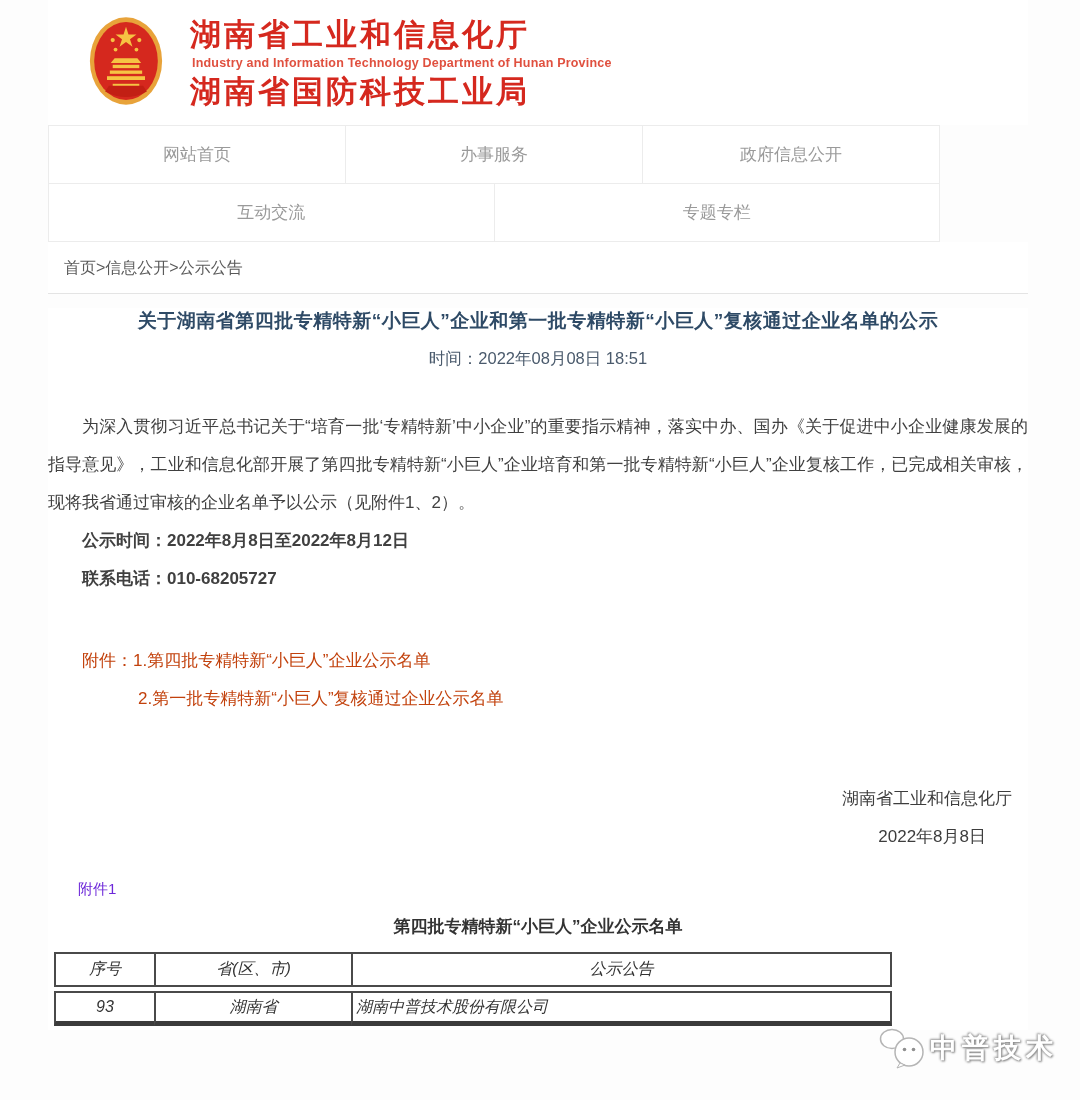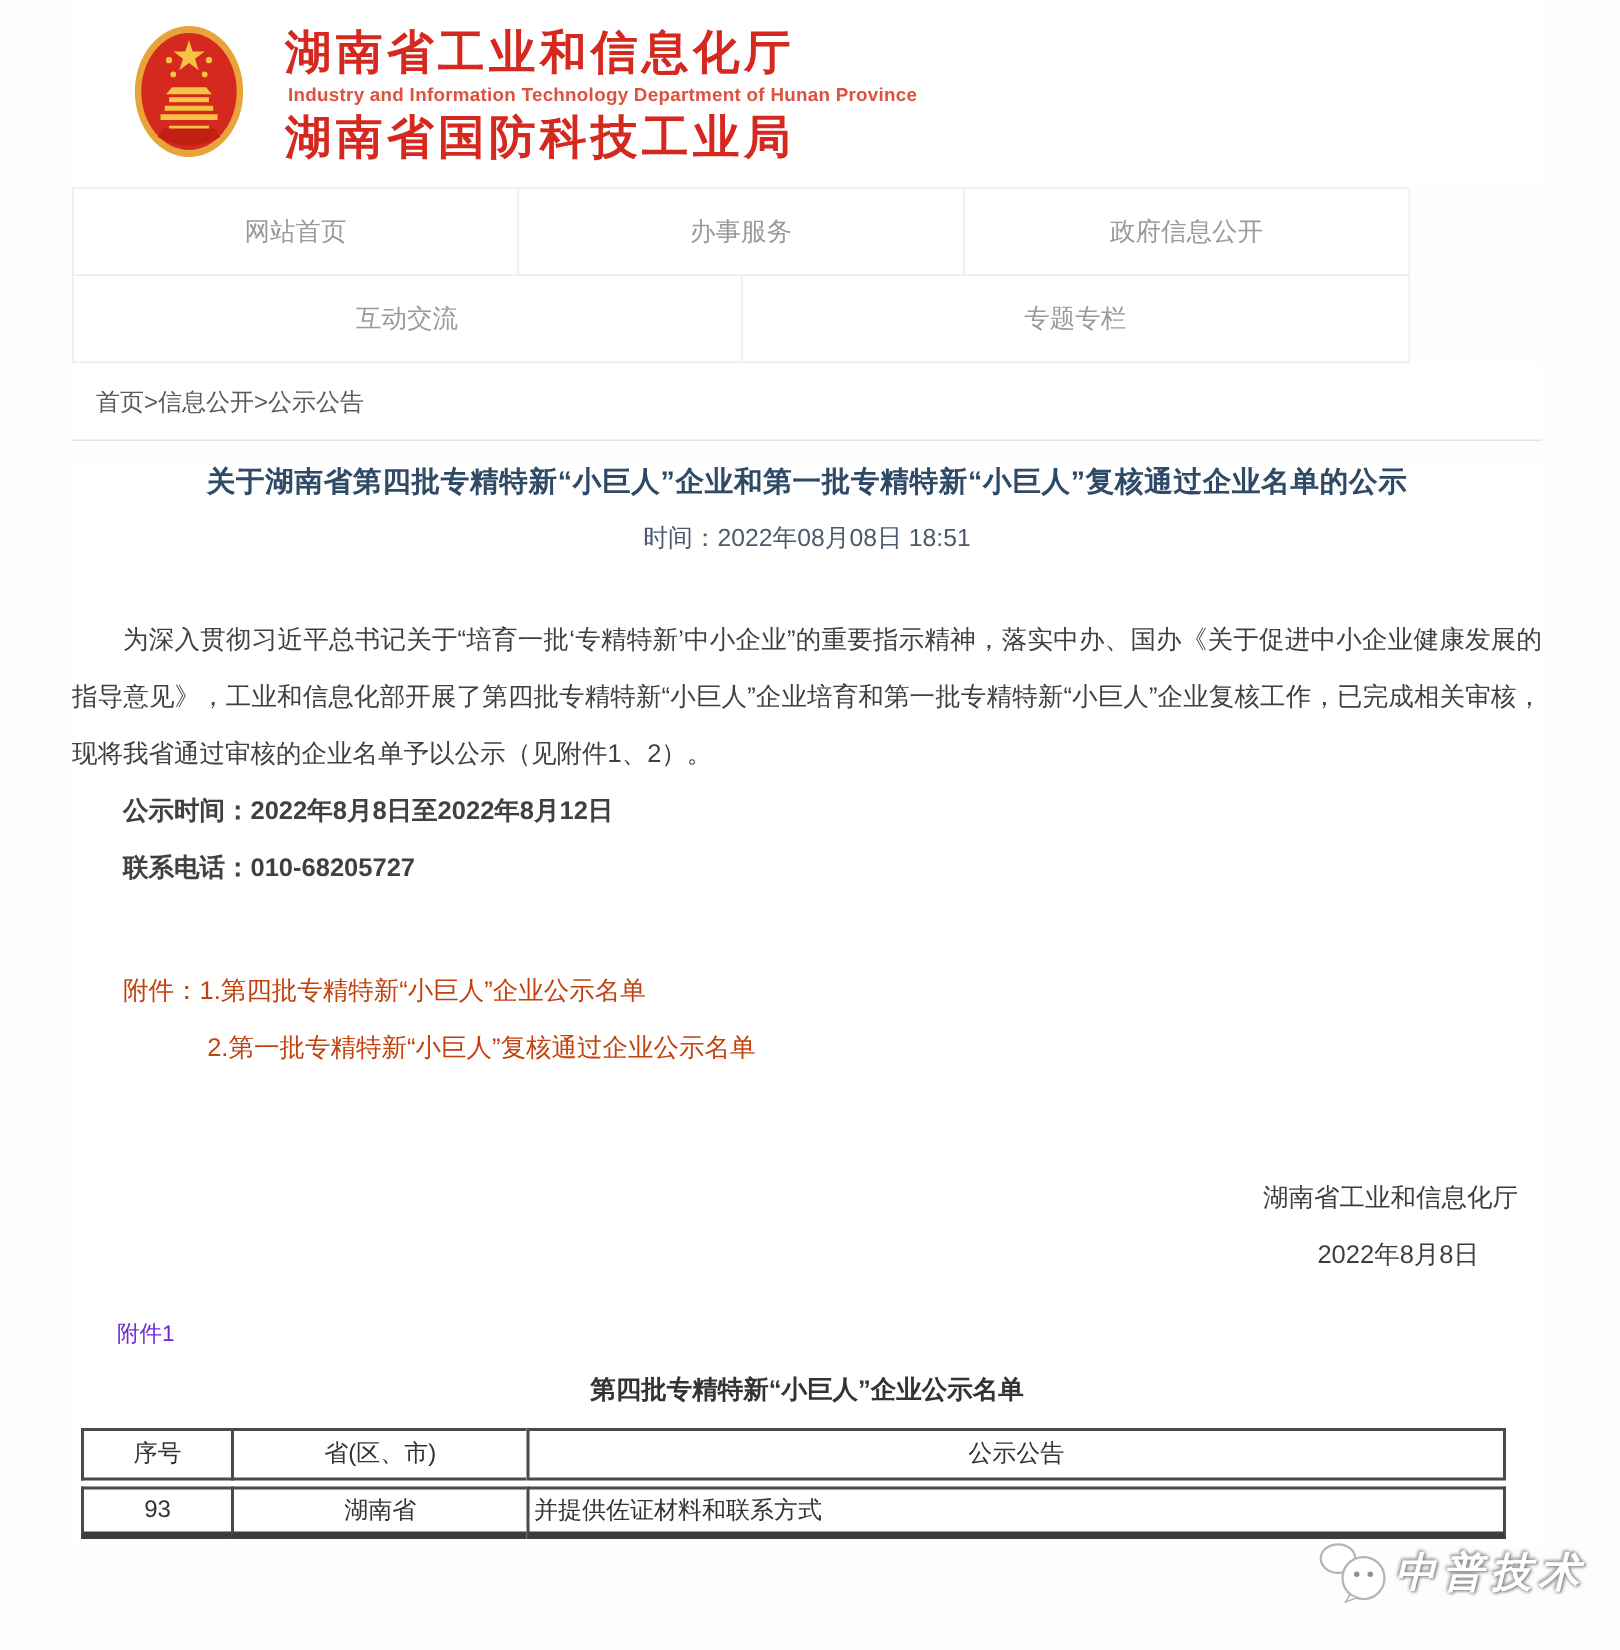--- a/index.html
+++ b/index.html
@@ -43,36 +43,36 @@
   .attach-item { cursor: pointer; }
 
   .signature { margin-top: 62px; font-size: 17px; color: #3d3d3d; line-height: 38px; text-align: right; }
   .signature .sig-org { padding-right: 16px; }
   .signature .sig-date { padding-right: 42px; }
 
   
   .appendix-label { margin-top: 24px; font-size: 15px; color: #6d28d9; padding-left: 30px; }
   .table-title { margin-top: 16px; text-align: center; font-size: 17px; font-weight: bold; color: #333; }
 
-  table.listing { margin: 10px 0 0 6px; width: 950px; border-collapse: separate; border-spacing: 0 4px;
-                  font-size: 16px; color: #333; background: transparent; }
+  table.listing { margin: 10px 0 0 6px; width: 838px; border-collapse: separate; border-spacing: 0 4px;
+                  font-size: 16px; color: #333; background: transparent; font-style: italic; }
   table.listing td, table.listing th { border-top: 2px solid #4a4a4a; border-bottom: 2px solid #4a4a4a;
                   border-left: 2px solid #4a4a4a; height: 35px; text-align: center; font-weight: normal;
                   background: #fff; padding: 2px 4px; }
   table.listing td:last-child, table.listing th:last-child { border-right: 2px solid #4a4a4a; }
   table.listing .col-seq { width: 100px; }
   table.listing .col-prov { width: 197px; }
   table.listing tr:last-child td { border-bottom: 5px solid #3c3c3c; }
   table.listing td.cell-company { text-align: left; padding-left: 3px; }
 
   
   .watermark { position: absolute; left: 878px; top: 1026px; display: flex; align-items: center;
                pointer-events: none; }
   .watermark-text { color: #ffffff; font-size: 27px; font-weight: bold; letter-spacing: 5px;
-                    text-shadow: 1px 1px 2px #8a8a8a, -1px -1px 2px #aaaaaa, 0 0 3px #999999; font-style: italic; }
+                    text-shadow: 1px 1px 2px #8a8a8a, -1px -1px 2px #aaaaaa, 0 0 3px #999999; }
 </style>
 </head>
 <body>
 
 <div class="page">
 
   <header class="site-header">
     <svg class="emblem" viewBox="0 0 80 96" xmlns="http://www.w3.org/2000/svg">
       <ellipse cx="40" cy="48" rx="38" ry="46" fill="#e8a33a"></ellipse>
       <ellipse cx="40" cy="48" rx="33.5" ry="41" fill="#d5281e"></ellipse>
@@ -137,21 +137,21 @@
         <tr>
           <th class="col-seq">序号</th>
           <th class="col-prov">省(区、市)</th>
           <th>公示公告</th>
         </tr>
       </thead>
       <tbody>
         <tr>
           <td>93</td>
           <td>湖南省</td>
-          <td class="cell-company">并提供佐证材料和联系方式</td>
+          <td class="cell-company">湖南中普技术股份有限公司</td>
         </tr>
       </tbody>
     </table>
   </article>
 
 </div>
 
 <div class="watermark">
   <svg width="52" height="44" viewBox="0 0 52 44" xmlns="http://www.w3.org/2000/svg">
     <ellipse cx="14" cy="13" rx="11.5" ry="9.5" fill="#ffffff" stroke="#b5b5b5" stroke-width="1.5"></ellipse>

